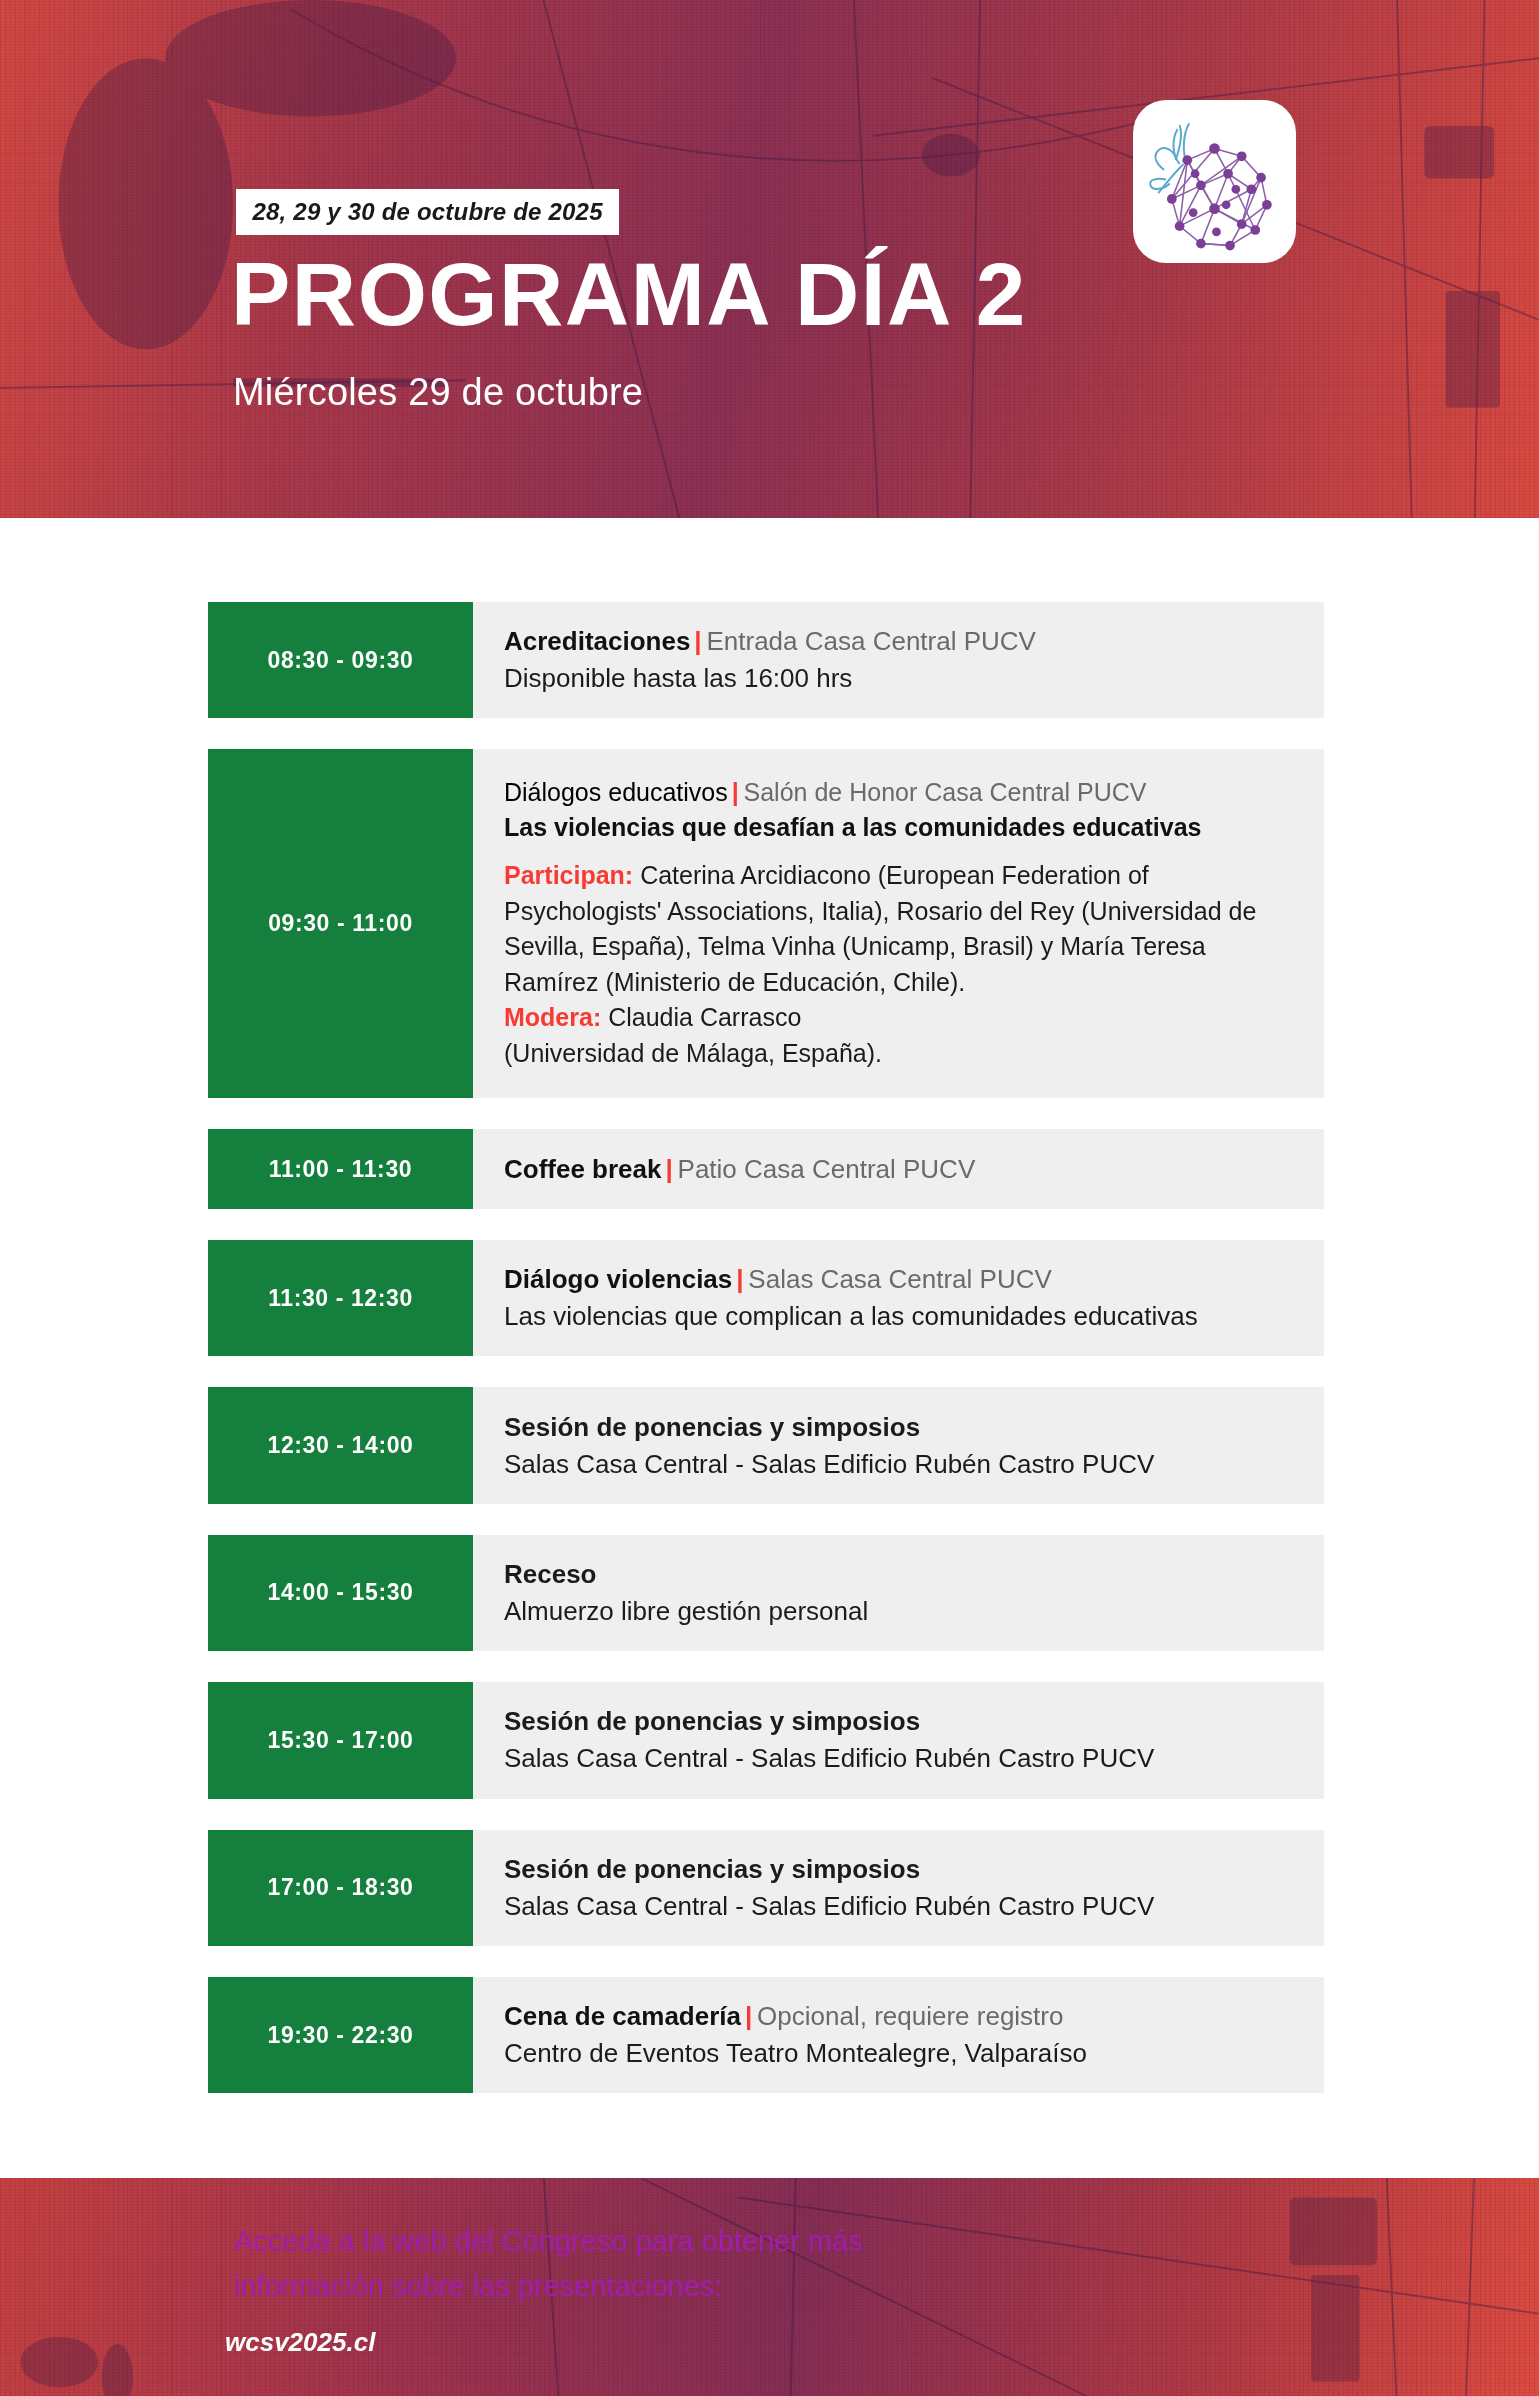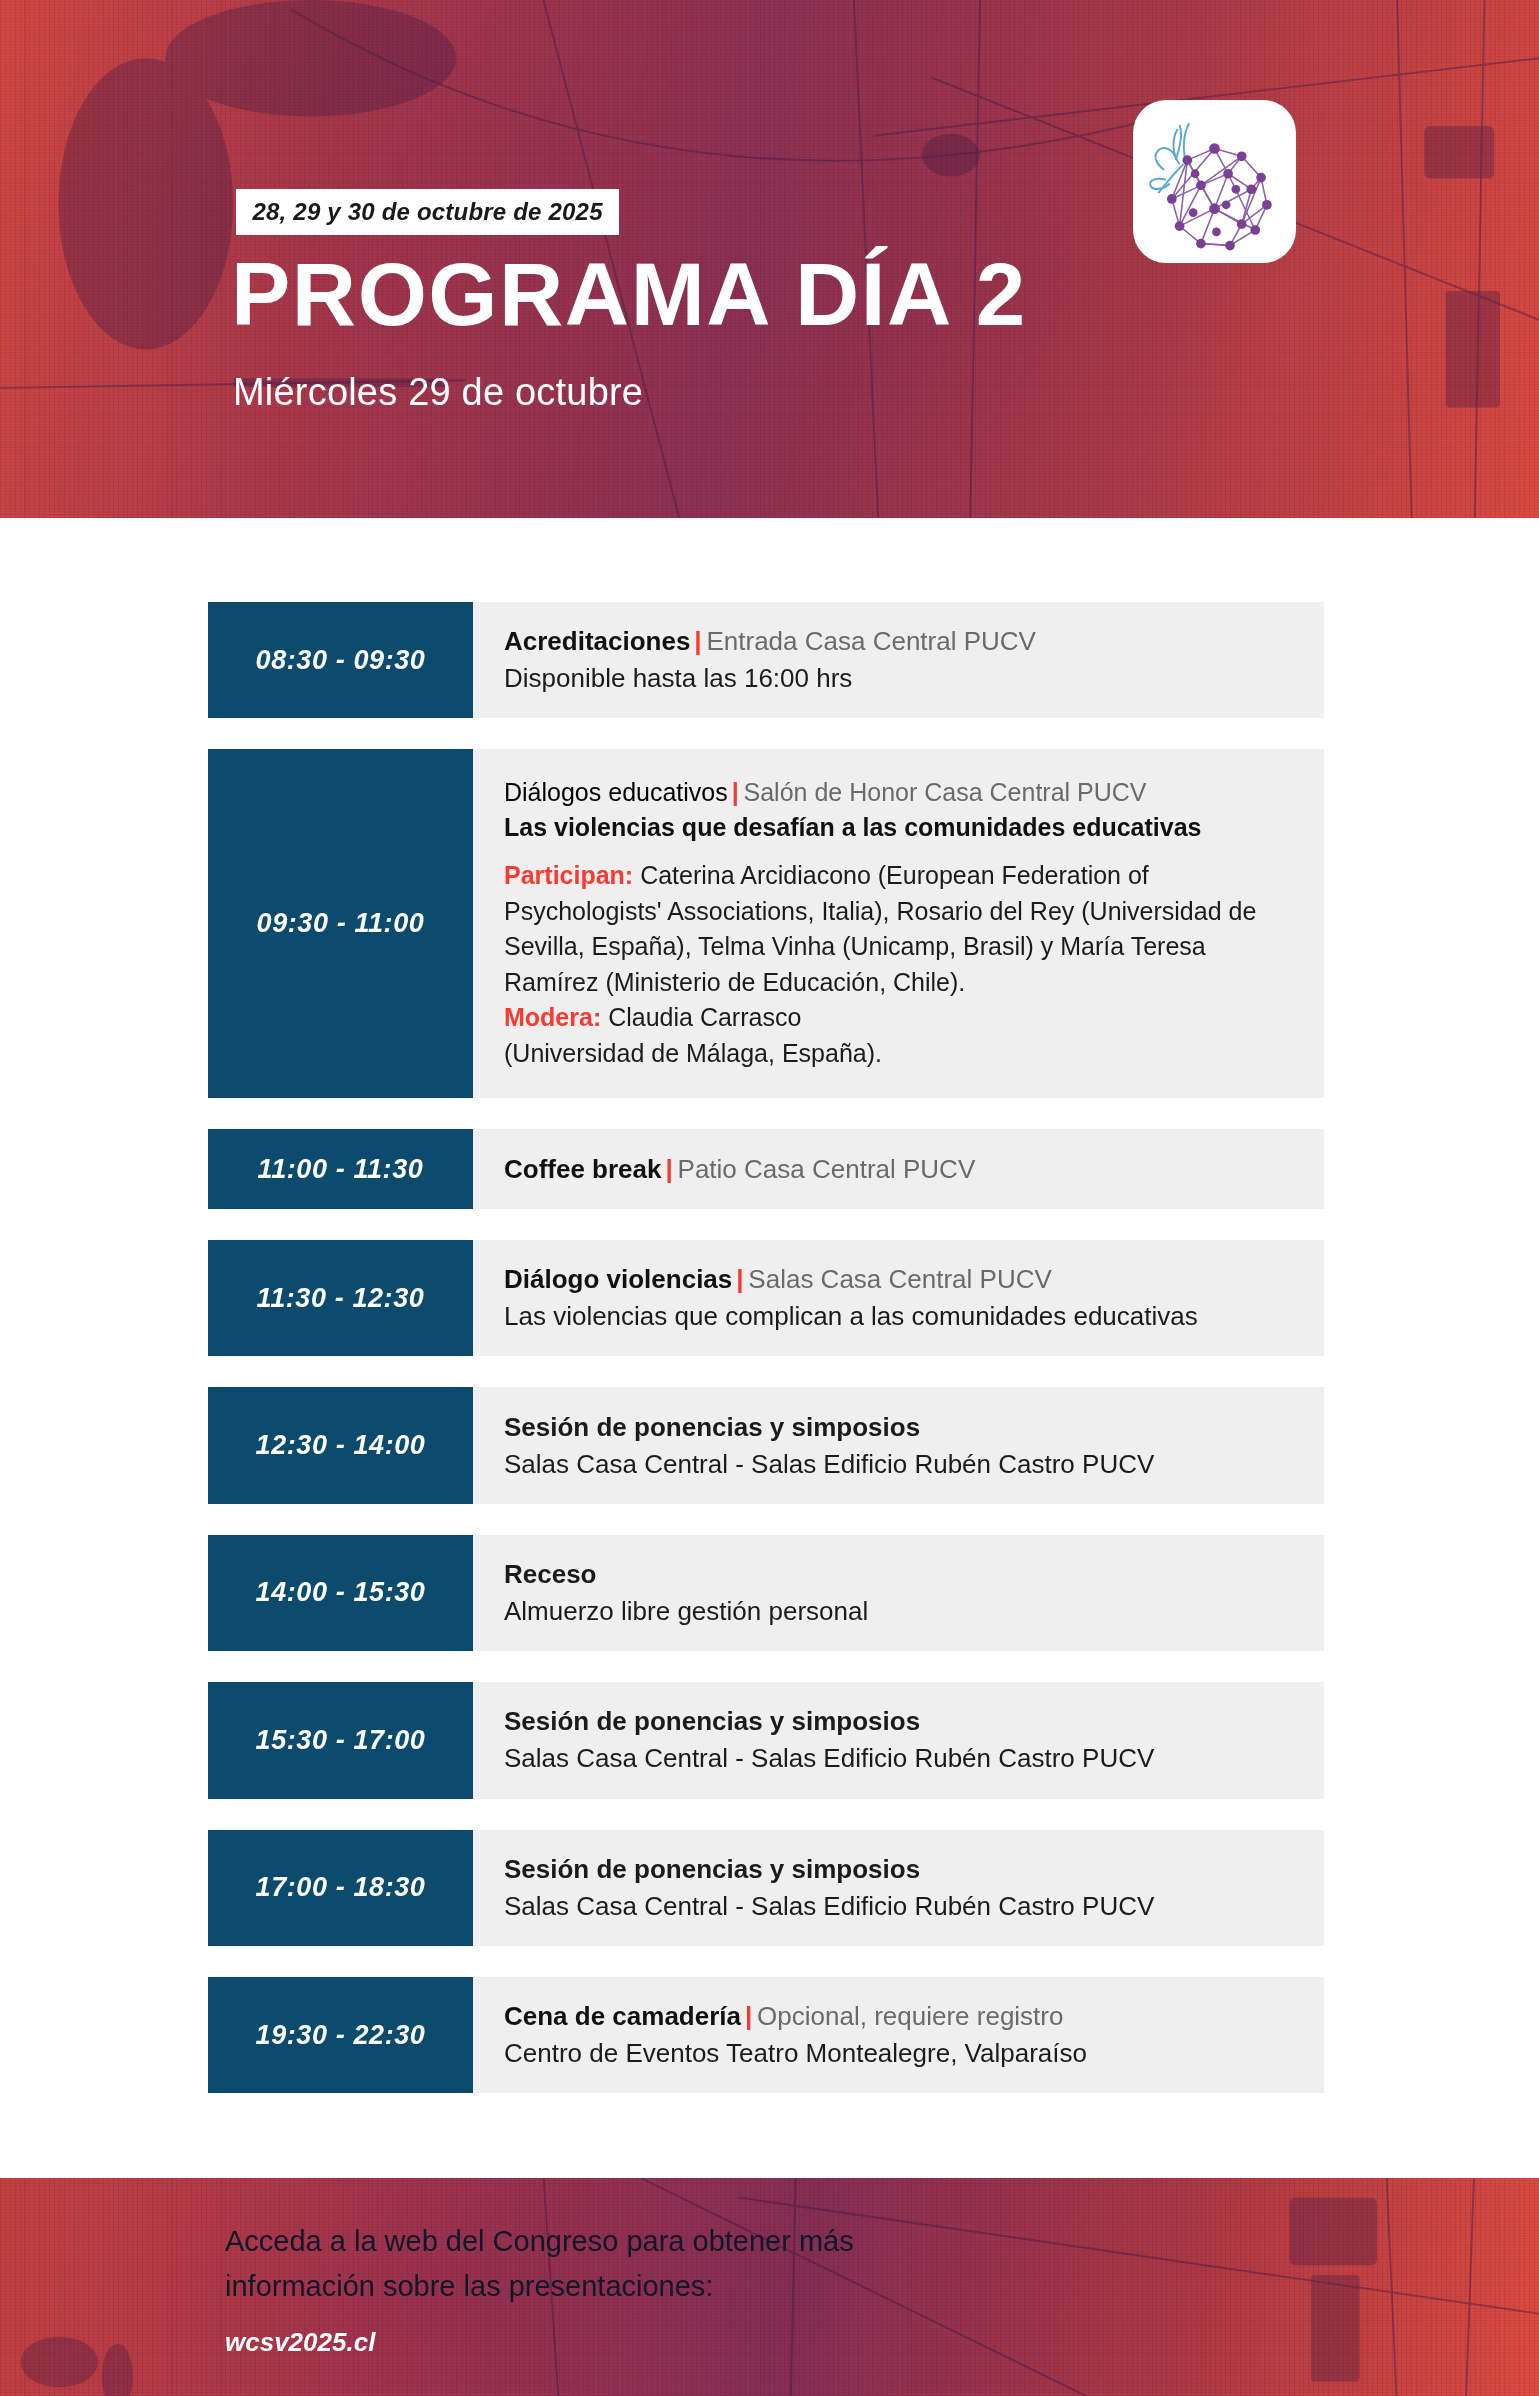--- a/index.html
+++ b/index.html
@@ -101,30 +101,29 @@
 
   .row {
     position: relative;
     display: flex;
     align-items: stretch;
     margin-bottom: 31px;
   }
 
   .time-cell {
     flex: 0 0 265px;
-    background: #0c4a6e;
+    background: #15803d;
     color: #ffffff;
-    font-size: 27px;
+    font-size: 23px;
     font-weight: bold;
     letter-spacing: 0.6px;
     display: flex;
     align-items: center;
     justify-content: center;
     white-space: nowrap;
-    font-style: italic;
   }
 
   .content-cell {
     flex: 1 1 auto;
     background: #EFEFEF;
     padding: 21.3px 25px 21.3px 31px;
     display: flex;
     flex-direction: column;
     justify-content: center;
   }
@@ -167,22 +166,22 @@
     background-image:
       repeating-linear-gradient(90deg, rgba(50,20,60,0.14) 0px, rgba(50,20,60,0.14) 1px, rgba(0,0,0,0) 1px, rgba(0,0,0,0) 4.9px),
       repeating-linear-gradient(0deg, rgba(40,16,54,0.07) 0px, rgba(40,16,54,0.07) 1px, rgba(0,0,0,0) 1px, rgba(0,0,0,0) 2.9px);
     opacity: .85;
     pointer-events: none;
   }
   .footer-lines { position: absolute; inset: 0; pointer-events: none; opacity: .7; }
 
   .footer-text {
     position: absolute;
-    left: 225px; top: 2219px;
-    color: #0f172a;
+    left: 234px; top: 2219px;
+    color: #a21caf;
     font-size: 29px;
     line-height: 1.55;
     white-space: nowrap;
   }
   .footer-url {
     position: absolute;
     left: 225px; top: 2327px;
     color: #ffffff;
     font-size: 26px;
     font-weight: bold;

